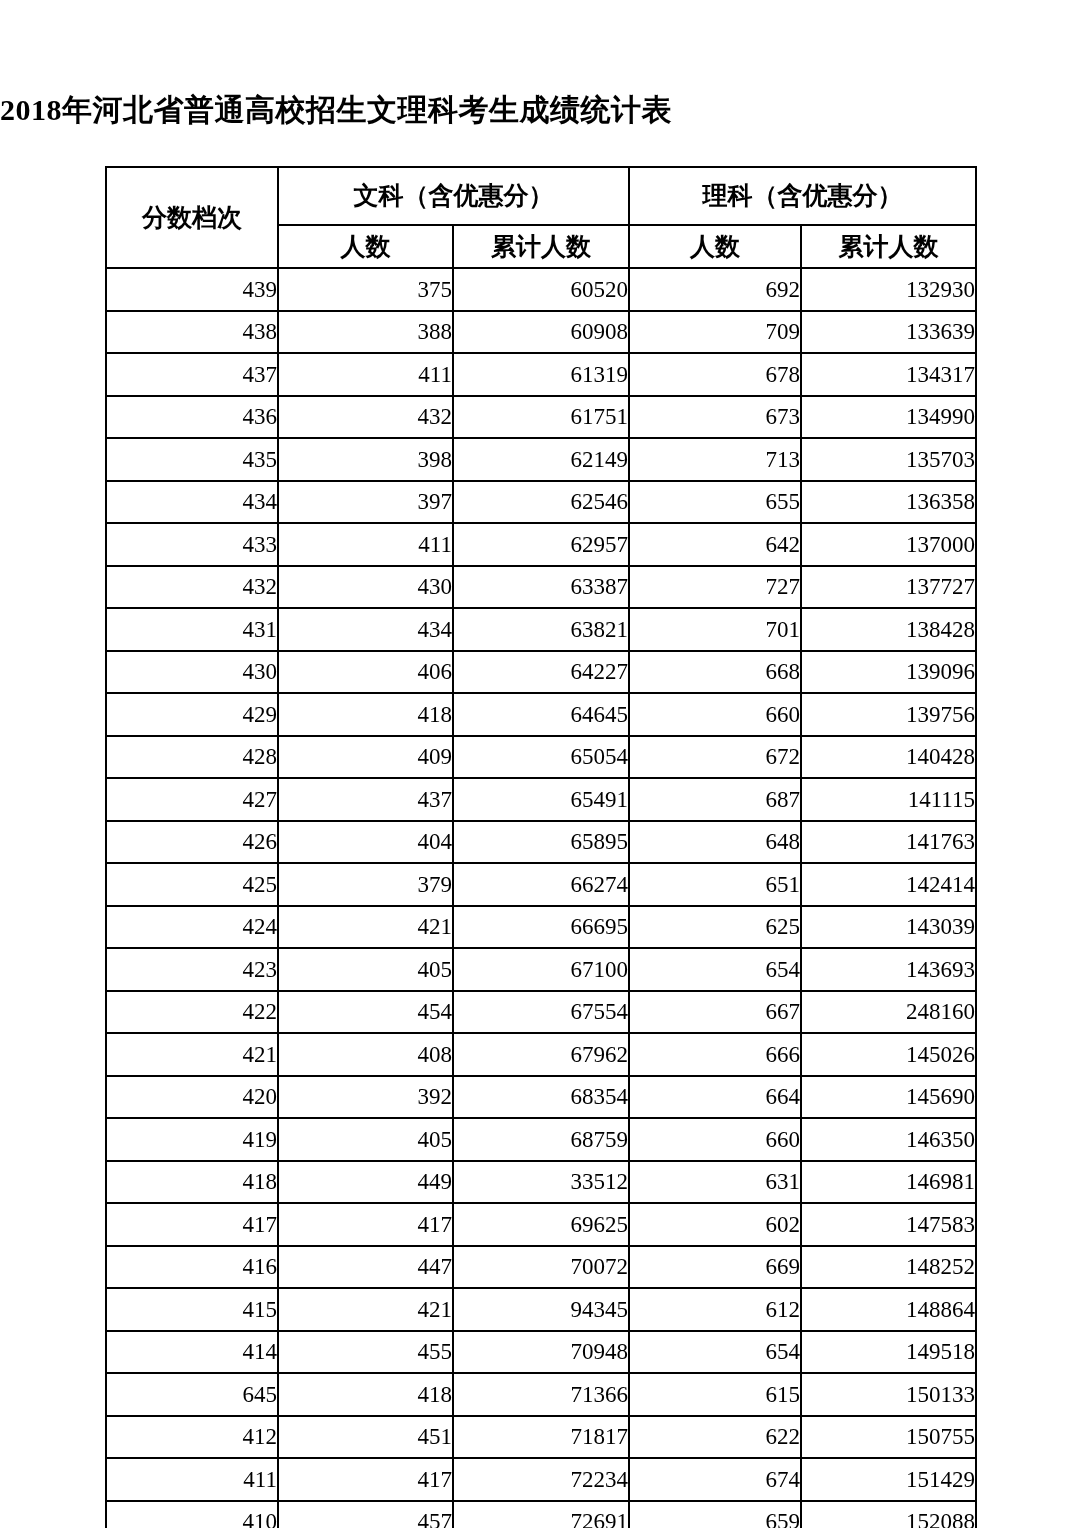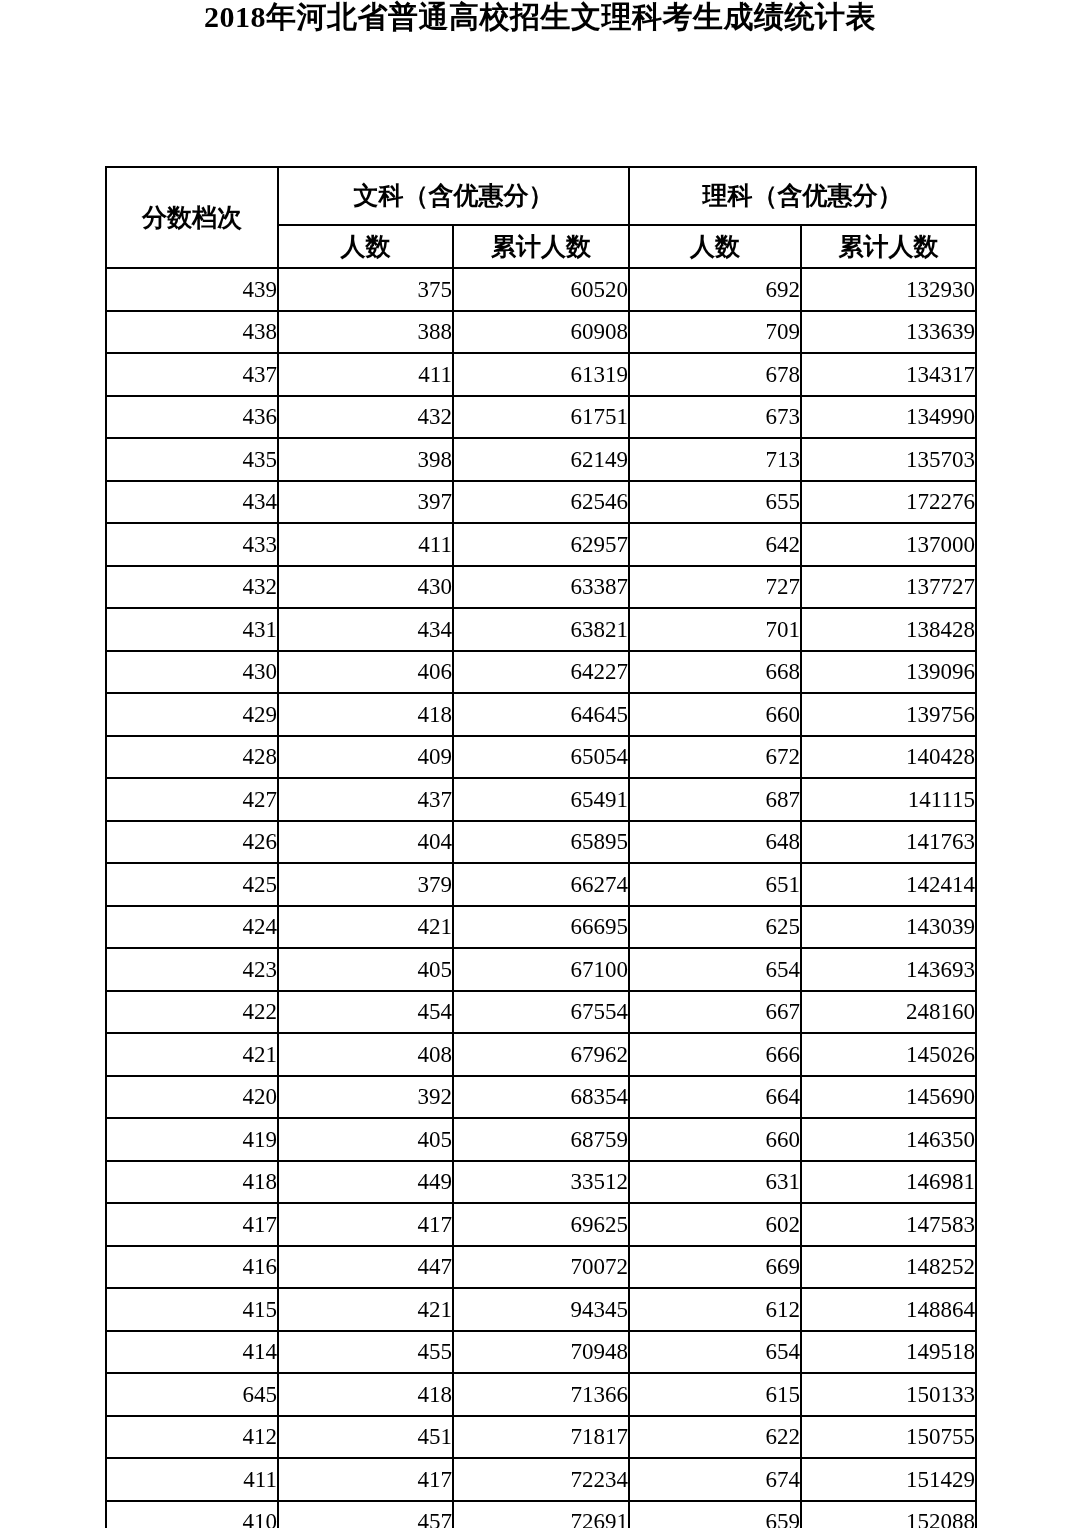--- a/index.html
+++ b/index.html
@@ -15,24 +15,25 @@
     position: relative;
     overflow: hidden;
   }
   .page {
     width: 1080px;
     height: 1528px;
     box-sizing: border-box;
     position: relative;
   }
   .doc-title {
-    text-align: center;
+    text-align: left;
     font-size: 30px;
     font-weight: bold;
     letter-spacing: 0.5px;
+    padding-top: 93px;
     line-height: 1.15;
     font-family: "Liberation Serif", "DejaVu Serif", serif;
   }
   .table-wrap {
     position: absolute;
     left: 105px;
     top: 166px;
     width: 870px;
   }
   table.score-table {
@@ -157,21 +158,21 @@
             <td class="num-cell">398</td>
             <td class="num-cell">62149</td>
             <td class="num-cell">713</td>
             <td class="num-cell">135703</td>
           </tr>
           <tr>
             <td class="score-cell">434</td>
             <td class="num-cell">397</td>
             <td class="num-cell">62546</td>
             <td class="num-cell">655</td>
-            <td class="num-cell">172276</td>
+            <td class="num-cell">136358</td>
           </tr>
           <tr>
             <td class="score-cell">433</td>
             <td class="num-cell">411</td>
             <td class="num-cell">62957</td>
             <td class="num-cell">642</td>
             <td class="num-cell">137000</td>
           </tr>
           <tr>
             <td class="score-cell">432</td>

